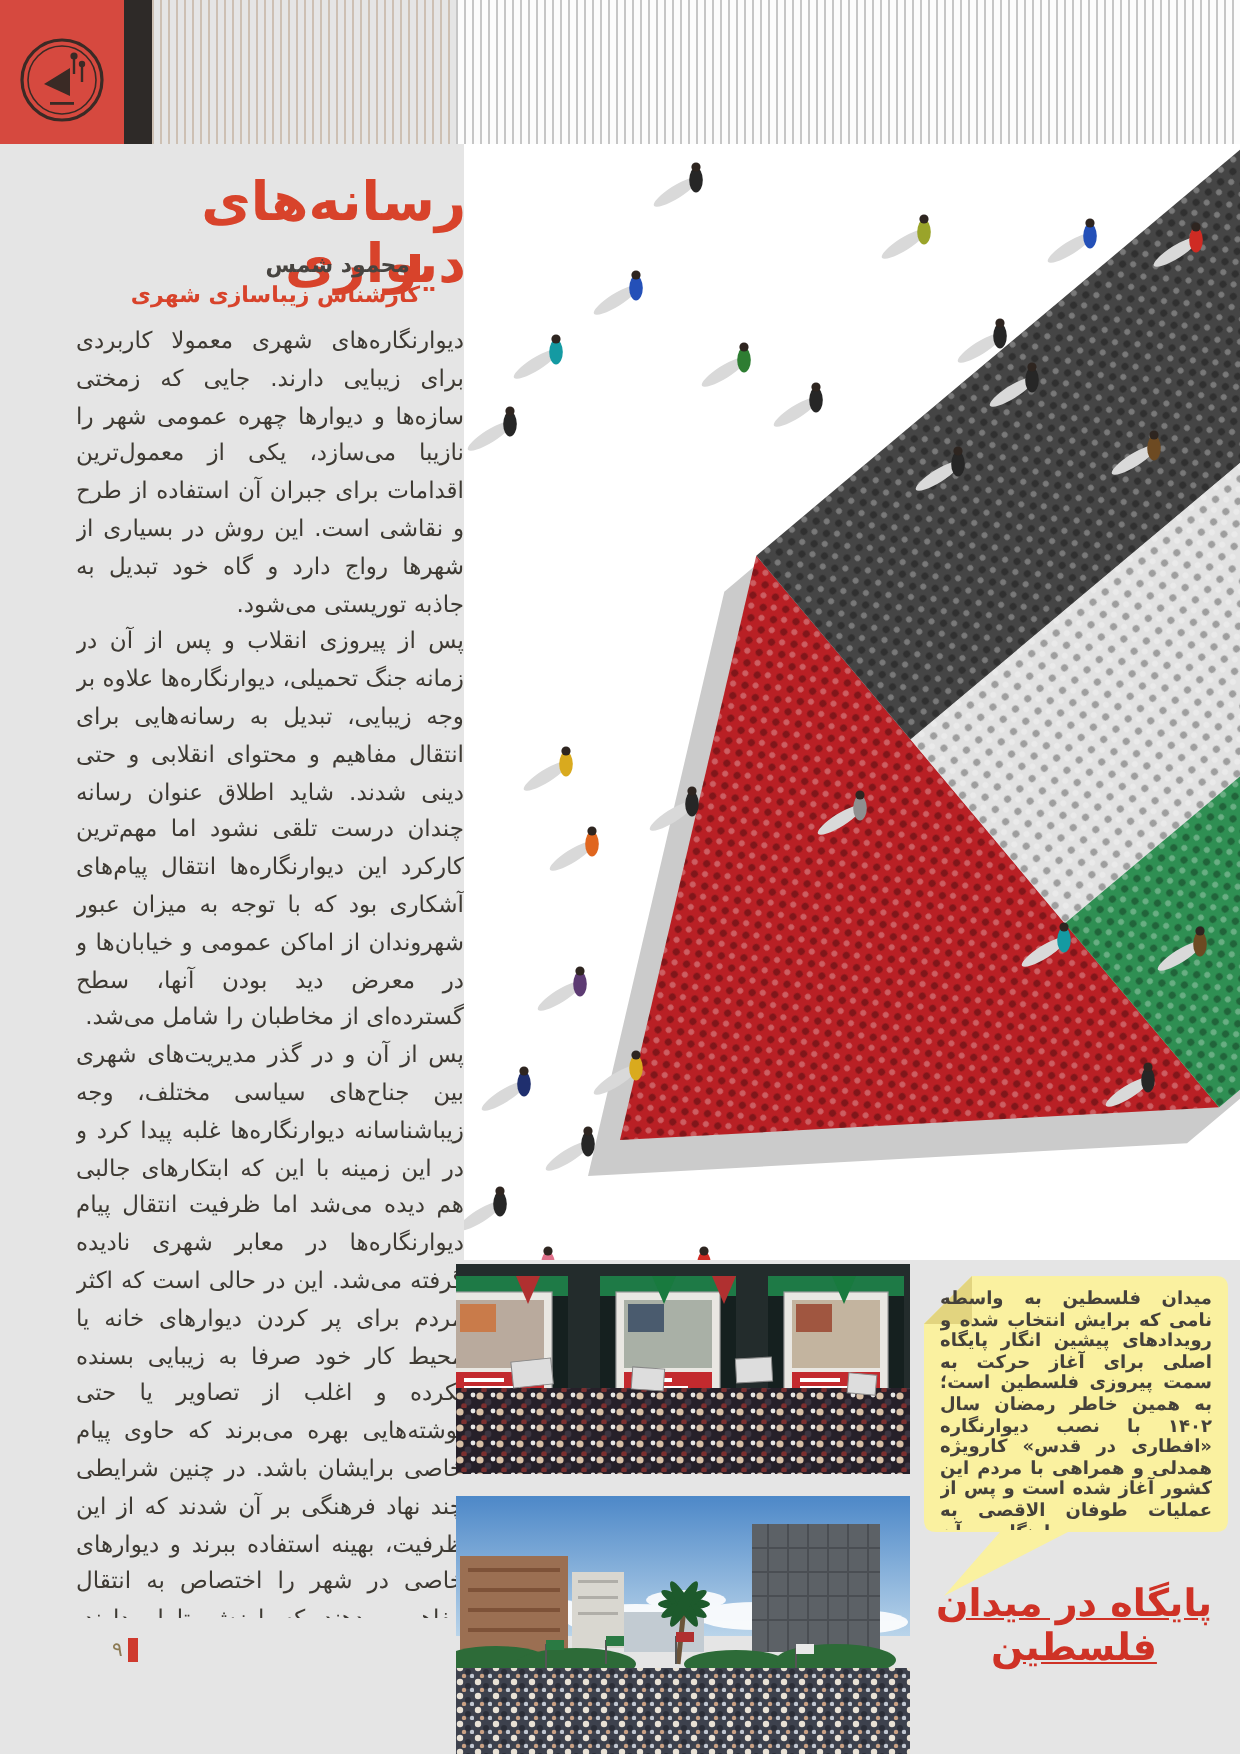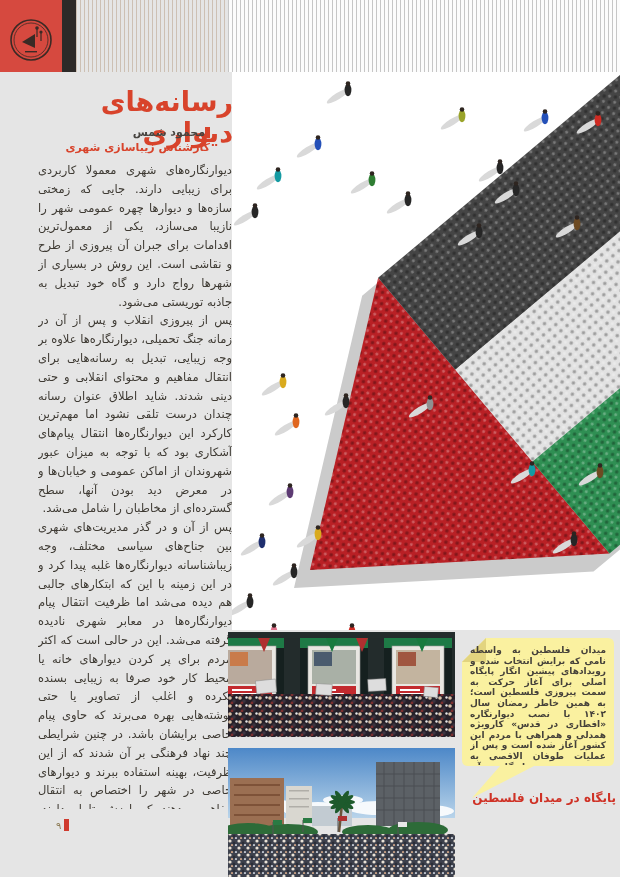--- a/index.html
+++ b/index.html
@@ -26,22 +26,22 @@
         direction:rtl;text-align:justify;font-size:11.5px;line-height:18.8px;color:#3e3a33;}
   .body-text p{margin:0;}
   
   .main-photo{position:absolute;left:232px;top:72px;width:388px;height:558px;background:#ffffff;}
   .photo-a{position:absolute;left:228px;top:632px;width:227px;height:105px;}
   .photo-b{position:absolute;left:228px;top:748px;width:227px;height:129px;}
   
   .bubble-svg{position:absolute;left:456px;top:634px;width:164px;height:172px;}
   .bubble-text{position:absolute;left:470px;top:645px;width:136px;height:120px;overflow:hidden;
         direction:rtl;text-align:justify;font-size:9px;line-height:10.6px;font-weight:bold;color:#45413a;}
-  .caption{position:absolute;left:458px;top:791px;width:158px;text-align:right;direction:rtl;
-        font-size:12px;font-weight:bold;color:#cf3226;}
+  .caption{position:absolute;left:458px;top:791px;width:158px;text-align:center;direction:rtl;
+        font-size:19px;font-weight:bold;color:#cf3226;text-decoration:underline;}
   
   .footer{position:absolute;left:56px;top:819px;display:flex;align-items:center;gap:3px;}
   .footer .num{font-size:10px;color:#8c7a54;}
   .footer .bar{width:5px;height:12px;background:#cf3a2e;}
 </style>
 </head>
 <body>
 
 <div class="page">
 
@@ -64,21 +64,21 @@
   </div>
 
   <div class="title">رسانه‌های دیواری</div>
   <div class="byline">
     <span class="bar"></span>
     <span>محمود شمس</span>
   </div>
   <div class="role">کارشناس زیباسازی شهری</div>
 
   <div class="body-text">
-    <p>دیوارنگاره‌های شهری معمولا کاربردی برای زیبایی دارند. جایی که زمختی سازه‌ها و دیوارها چهره عمومی شهر را نازیبا می‌سازد، یکی از معمول‌ترین اقدامات برای جبران آن پیروزی از طرح و نقاشی است. این روش در بسیاری از شهرها رواج دارد و گاه خود تبدیل به جاذبه توریستی می‌شود.</p>
+    <p>دیوارنگاره‌های شهری معمولا کاربردی برای زیبایی دارند. جایی که زمختی سازه‌ها و دیوارها چهره عمومی شهر را نازیبا می‌سازد، یکی از معمول‌ترین اقدامات برای جبران آن استفاده از طرح و نقاشی است. این روش در بسیاری از شهرها رواج دارد و گاه خود تبدیل به جاذبه توریستی می‌شود.</p>
     <p>پس از پیروزی انقلاب و پس از آن در زمانه جنگ تحمیلی، دیوارنگاره‌ها علاوه بر وجه زیبایی، تبدیل به رسانه‌هایی برای انتقال مفاهیم و محتوای انقلابی و حتی دینی شدند. شاید اطلاق عنوان رسانه چندان درست تلقی نشود اما مهم‌ترین کارکرد این دیوارنگاره‌ها انتقال پیام‌های آشکاری بود که با توجه به میزان عبور شهروندان از اماکن عمومی و خیابان‌ها و در معرض دید بودن آنها، سطح گسترده‌ای از مخاطبان را شامل می‌شد.</p>
     <p>پس از آن و در گذر مدیریت‌های شهری بین جناح‌های سیاسی مختلف، وجه زیباشناسانه دیوارنگاره‌ها غلبه پیدا کرد و در این زمینه با این که ابتکارهای جالبی هم دیده می‌شد اما ظرفیت انتقال پیام دیوارنگاره‌ها در معابر شهری نادیده گرفته می‌شد. این در حالی است که اکثر مردم برای پر کردن دیوارهای خانه یا محیط کار خود صرفا به زیبایی بسنده نکرده و اغلب از تصاویر یا حتی نوشته‌هایی بهره می‌برند که حاوی پیام خاصی برایشان باشد. در چنین شرایطی چند نهاد فرهنگی بر آن شدند که از این ظرفیت، بهینه استفاده ببرند و دیوارهای خاصی در شهر را اختصاص به انتقال مفاهیمی دهند که ارزش تامل دارند. حجم خبرسازی چه در موافقت و چه در مخالفت با این دیوارنگاره‌ها اهمیت آنها را نشان می‌دهد. این دیوارنگاره‌های مدرن دو ویژگی دارند که آنها را با اسلاف خود متفاوت می‌سازد؛ یکی اعتلای قابلیت‌های هنری آنها درعین ارزشمندی مفاهیمی است که بر آنها تکیه می‌شود و دیگری آن است که در مدت معینی جابجا می‌شوند تا تازگی و پویایی خود را حفظ کنند.</p>
 
   </div>
 
   <div class="main-photo">
     <svg width="388" height="558" viewBox="0 0 388 558">
       <defs>
         <pattern id="dots" width="8" height="8" patternUnits="userSpaceOnUse">
           <circle cx="2" cy="2" r="1.8" fill="rgba(0,0,0,0.30)"></circle>

